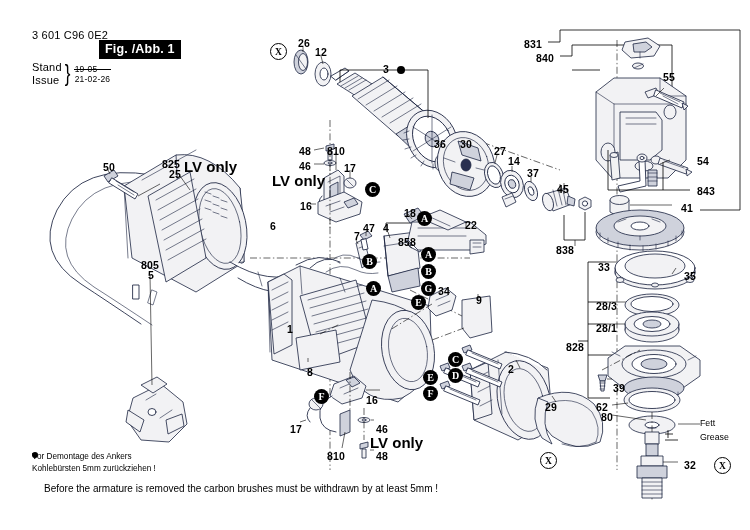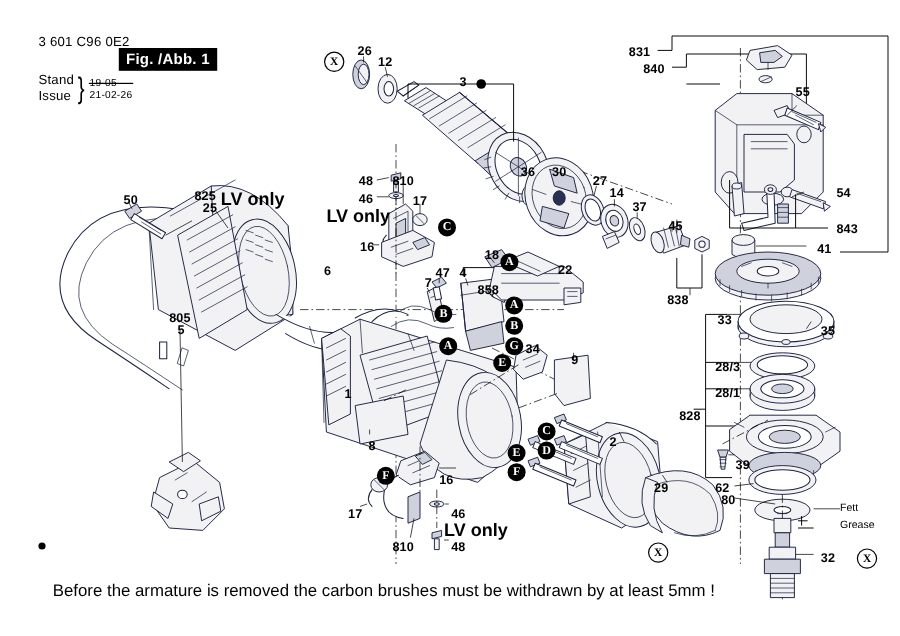--- a/index.html
+++ b/index.html
@@ -19,21 +19,21 @@
   .hdr .vals{display:flex;flex-direction:column;font-size:8.5px;line-height:1.25;}
   .hdr .struck{position:relative;display:inline-block;}
   .hdr .struck:after{content:"";position:absolute;left:-1px;right:-1px;top:52%;height:1px;background:#000;}
   .figbox{
     position:absolute;left:99px;top:40px;background:#000;color:#fff;
     font-size:12.5px;font-weight:bold;padding:2px 6px 3px 6px;letter-spacing:.2px;
   }
 
   
   .note-de{position:absolute;left:32px;top:451px;font-size:8.2px;line-height:1.45;}
-  .note-en{position:absolute;left:44px;top:482px;font-size:14px;line-height:1.45;}
+  .note-en{position:absolute;left:44px;top:482px;font-size:10px;line-height:1.45;}
   .bullet{position:absolute;left:32px;top:452px;width:6px;height:6px;border-radius:50%;background:#000;}
   .note-de .l{display:block;}
   .disclaimer{position:absolute;left:440px;top:459px;font-size:8.2px;line-height:1.42;}
   .disclaimer span{display:block;}
 
   
   .num{position:absolute;font-size:10.5px;font-weight:bold;white-space:nowrap;letter-spacing:.1px;}
   .lvonly{position:absolute;font-size:15px;font-weight:bold;white-space:nowrap;text-align:center;}
   .greasetxt{position:absolute;font-size:8.8px;line-height:1.35;white-space:nowrap;}
 
@@ -516,20 +516,24 @@
       <span class="brace">}</span>
       <div class="vals">
         <span class="struck">19-05</span>
         <span>21-02-26</span>
       </div>
     </div>
   </div>
   <div class="figbox">Fig. /Abb. 1</div>
 
   <div class="bullet"></div>
+  <div class="note-de">
+    <span class="l">Vor Demontage des Ankers</span>
+    <span class="l">Kohlebürsten 5mm zurückziehen !</span>
+  </div>
   <div class="note-en">
     <span class="l">Before the armature is removed the carbon brushes</span>
     <span class="l">must be withdrawn by at least 5mm !</span>
   </div>
 
 
   <div class="greasetxt" style="left:700px;top:418px;">Fett</div>
   <div class="greasetxt" style="left:700px;top:432px;">Grease</div>
 
   <div id="callout-layer">

